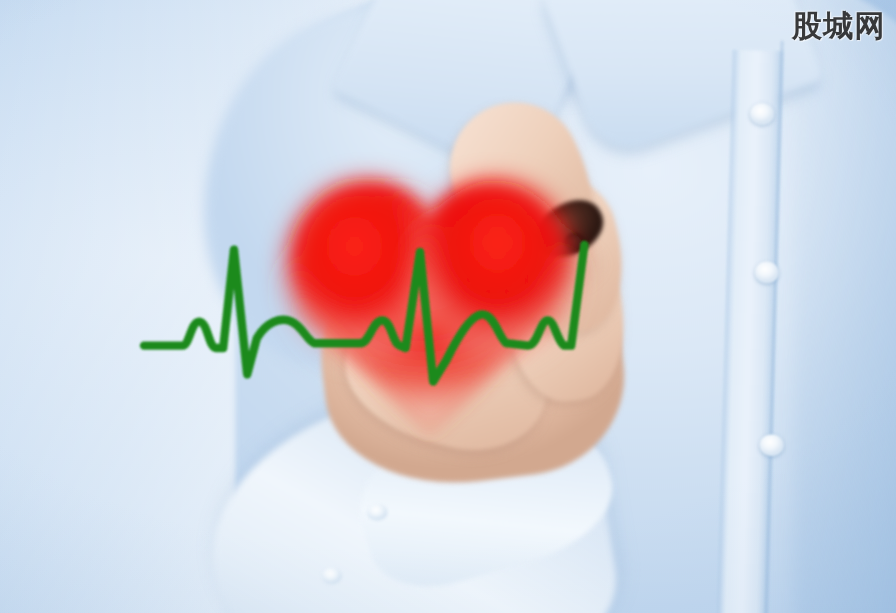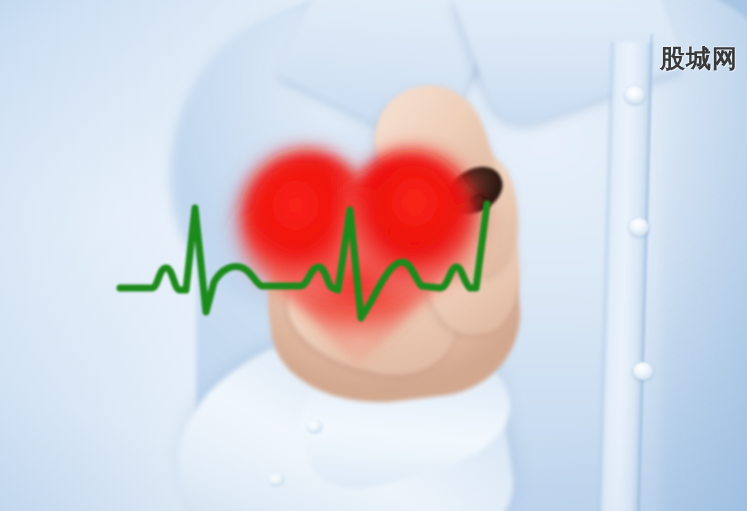--- a/index.html
+++ b/index.html
@@ -287,21 +287,20 @@
     font-size: 25px;
     font-weight: 700;
     letter-spacing: 1px;
     color: #2b2b2b;
     text-shadow:
        0 0 2px rgba(255,255,255,0.85),
        1px 1px 0 rgba(255,255,255,0.55),
       -1px -1px 0 rgba(255,255,255,0.35);
     opacity: 0.92;
     user-select: none;
-    margin-top: 37px;
   }
 </style>
 </head>
 <body>
 
 <div id="stage">
 
   <div class="bg-base"></div>
   <div class="bg-sheen"></div>
 

